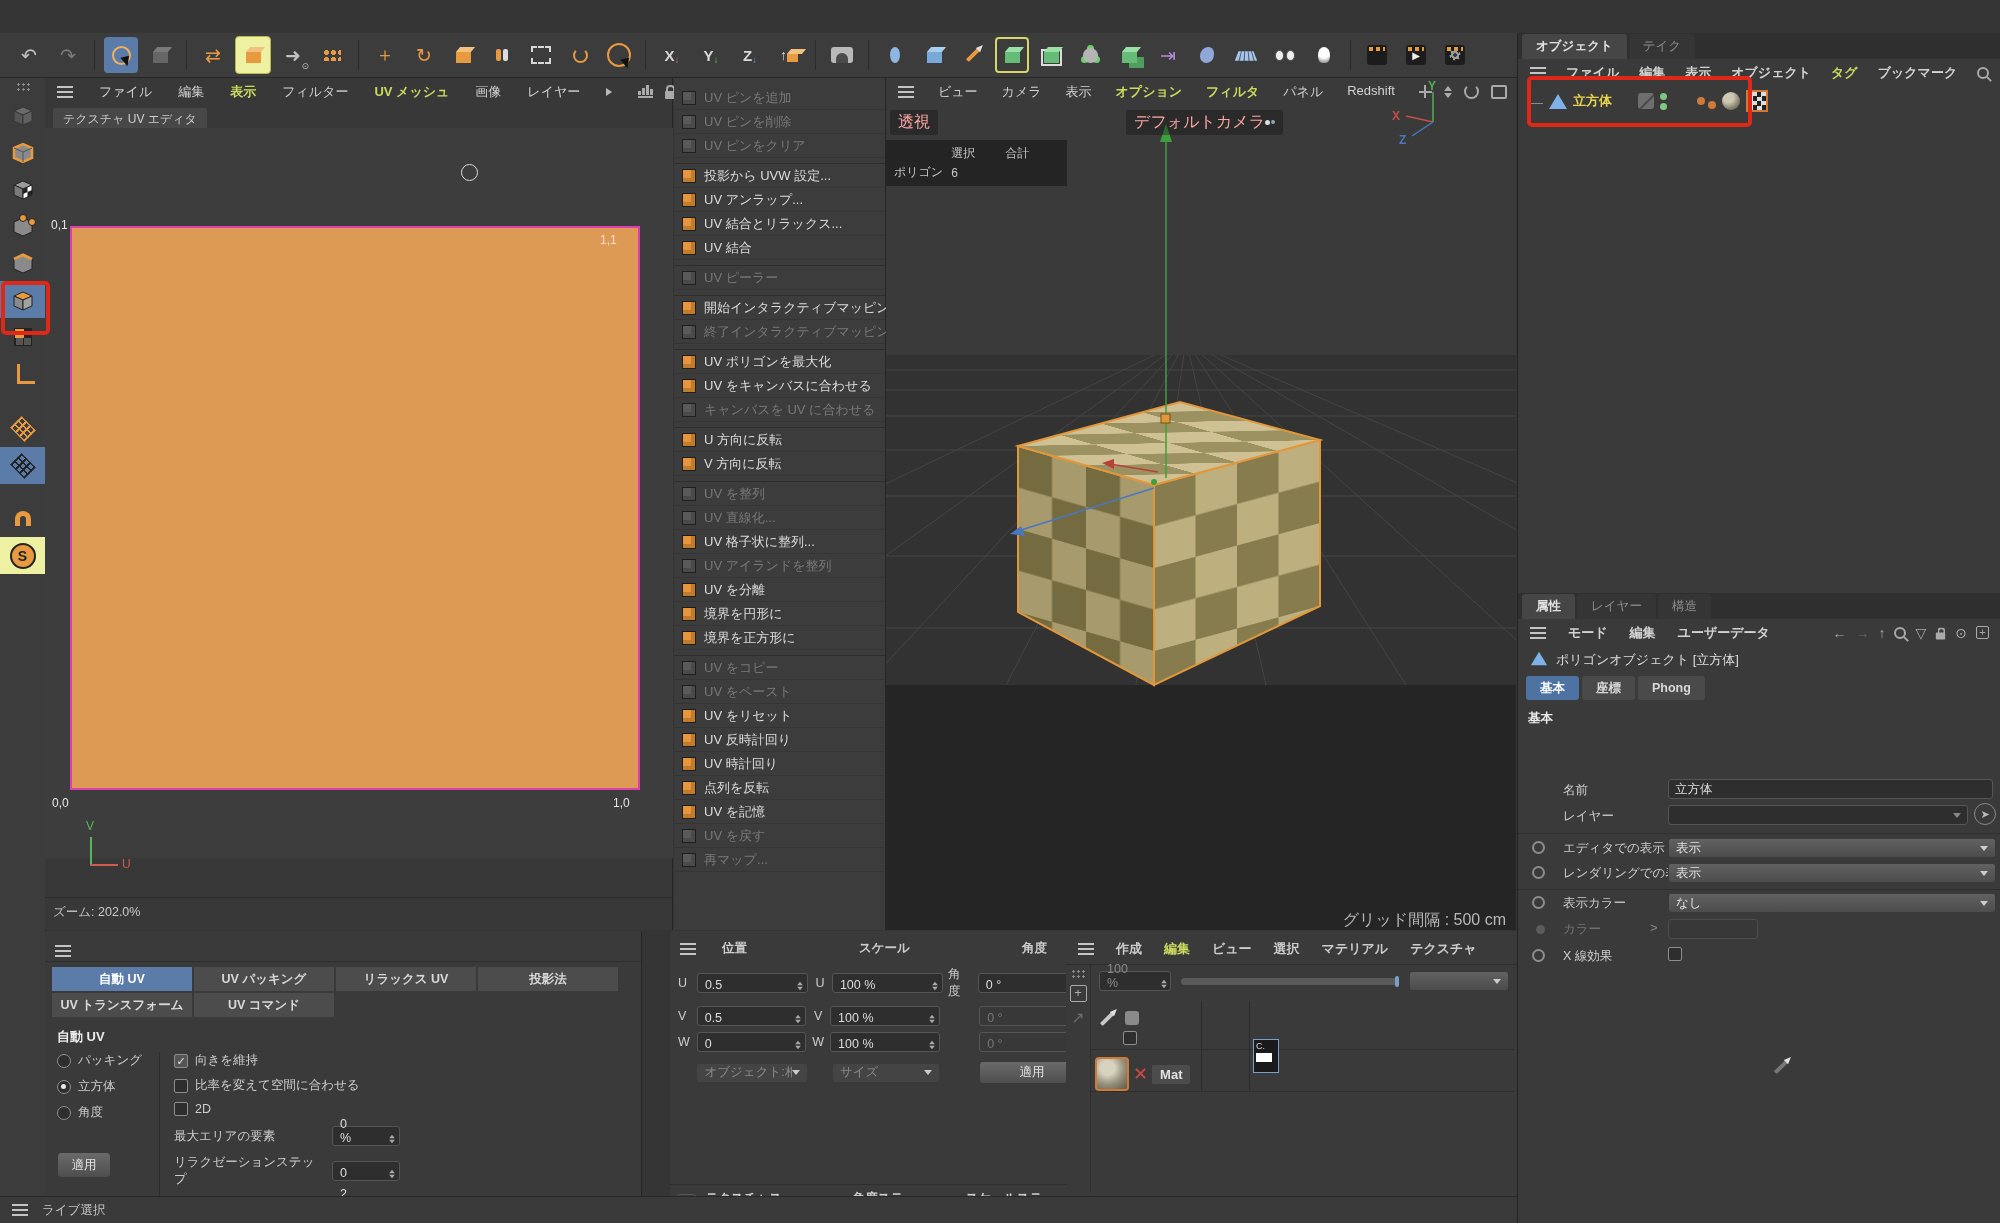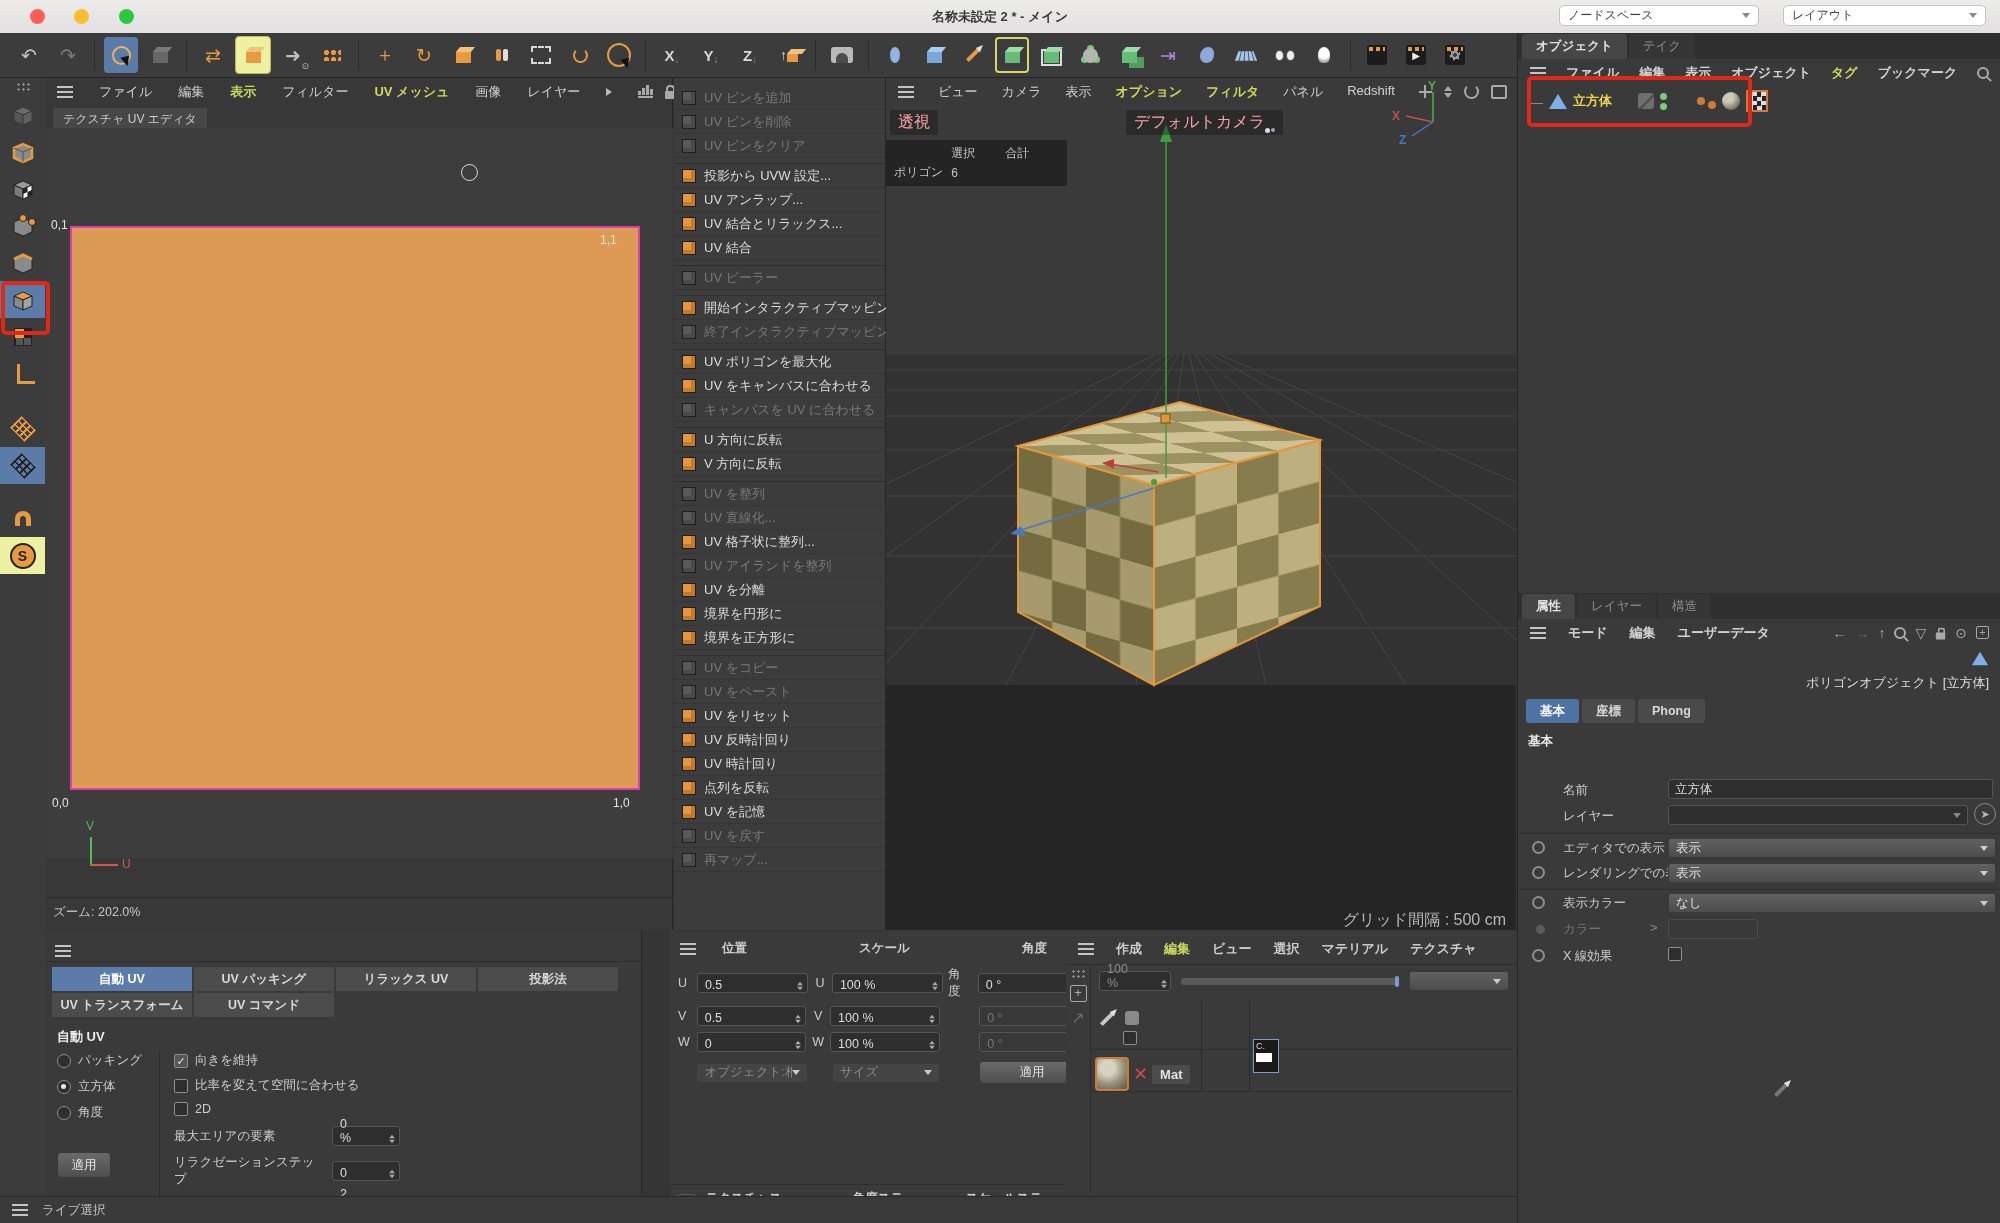--- a/index.html
+++ b/index.html
@@ -158,34 +158,20 @@
   .textile::after{content:"";position:absolute;left:2px;top:13px;width:16px;height:9px;background:#fff;}
   .statusbar{left:0;top:1196px;width:1517px;height:27px;background:#3a3a3a;border-top:1px solid #282828;display:flex;align-items:center;gap:14px;padding:0 12px;color:#c6c6c6;font-size:12.5px;box-sizing:border-box;}
   .vline{width:1px;background:#2c2c2c;}
   .hline{height:1px;background:#2e2e2e;}
 </style>
 </head>
 <body>
 
 <div class="app">
 
-  <div class="abs titlebar">
-    <div class="abs tl" style="left:30px;background:#ff5f57;"></div>
-    <div class="abs tl" style="left:74px;background:#febc2e;"></div>
-    <div class="abs tl" style="left:119px;background:#28c840;"></div>
-    <div class="abs title">名称未設定 2 * - メイン</div>
-    <div class="abs tb-dd" style="left:1559px;width:200px;">
-      <span>ノードスペース</span>
-        <span class="caret"></span>
-    </div>
-    <div class="abs tb-dd" style="left:1783px;width:203px;">
-      <span>レイアウト</span>
-        <span class="caret"></span>
-    </div>
-  </div>
 
   <div class="abs toolbar">
     <span class="tool gray">↶</span>
     <span class="tool dim">↷</span>
     <span class="tsep"></span>
     <span class="tool active-blue">
         <span class="circle-ic sm" style="border-color:#f0b060;">
           <span class="cursor"></span>
         </span>
       </span>
@@ -650,21 +636,21 @@
           <span class="mitem">Redshift</span>
         </span>
       <span class="ph-icons">
         <span class="pan-ic"></span>
         <span class="ud-ic"></span>
         <span class="rot-ic"></span>
         <span class="fr-ic"></span>
       </span>
     </div>
     <div class="abs vp-label" style="left:4px;top:32px;">透視</div>
-    <div class="abs vp-label" style="left:240px;top:32px;display:flex;align-items:flex-end;">
+    <div class="abs vp-label" style="left:240px;top:32px;display:flex;align-items:center;">
       <span>デフォルトカメラ</span>
       <span style="display:flex;gap:1px;">
           <i style="width:5px;height:5px;border-radius:50%;background:#ddd;"></i>
           <i style="width:4px;height:4px;border-radius:50%;background:#8ab;"></i>
         </span>
     </div>
     <div class="abs hud" style="left:0px;top:62px;">
       <table>
         <tbody>
             <tr>
@@ -745,21 +731,21 @@
           <span class="chars">←</span>
           <span class="chars" style="color:#666;">→</span>
           <span class="chars">↑</span>
           <span class="search-ic"></span>
           <span class="chars">▽</span>
           <span class="lock-ic" style="transform:scale(.85);"></span>
           <span class="chars">⊙</span>
           <span class="plusbox-ic">+</span>
         </span>
       </div>
-      <div style="display:flex;align-items:flex-end;gap:8px;padding:5px 12px;flex-direction:column;">
+      <div style="display:flex;align-items:flex-start;gap:8px;padding:5px 12px;">
         <span class="polyobj-ic" style="transform:scale(.9);"></span>
         <span style="color:#dedede;font-size:13px;">ポリゴンオブジェクト [立方体]</span>
       </div>
       <div style="display:flex;gap:3px;padding:2px 8px;">
 
       <span class="typetab active">基本</span>
           <span class="typetab">座標</span>
           <span class="typetab">Phong</span>
         </div>
       <div style="padding:8px 10px 4px;color:#ececec;font-weight:bold;font-size:12.5px;">基本</div>

